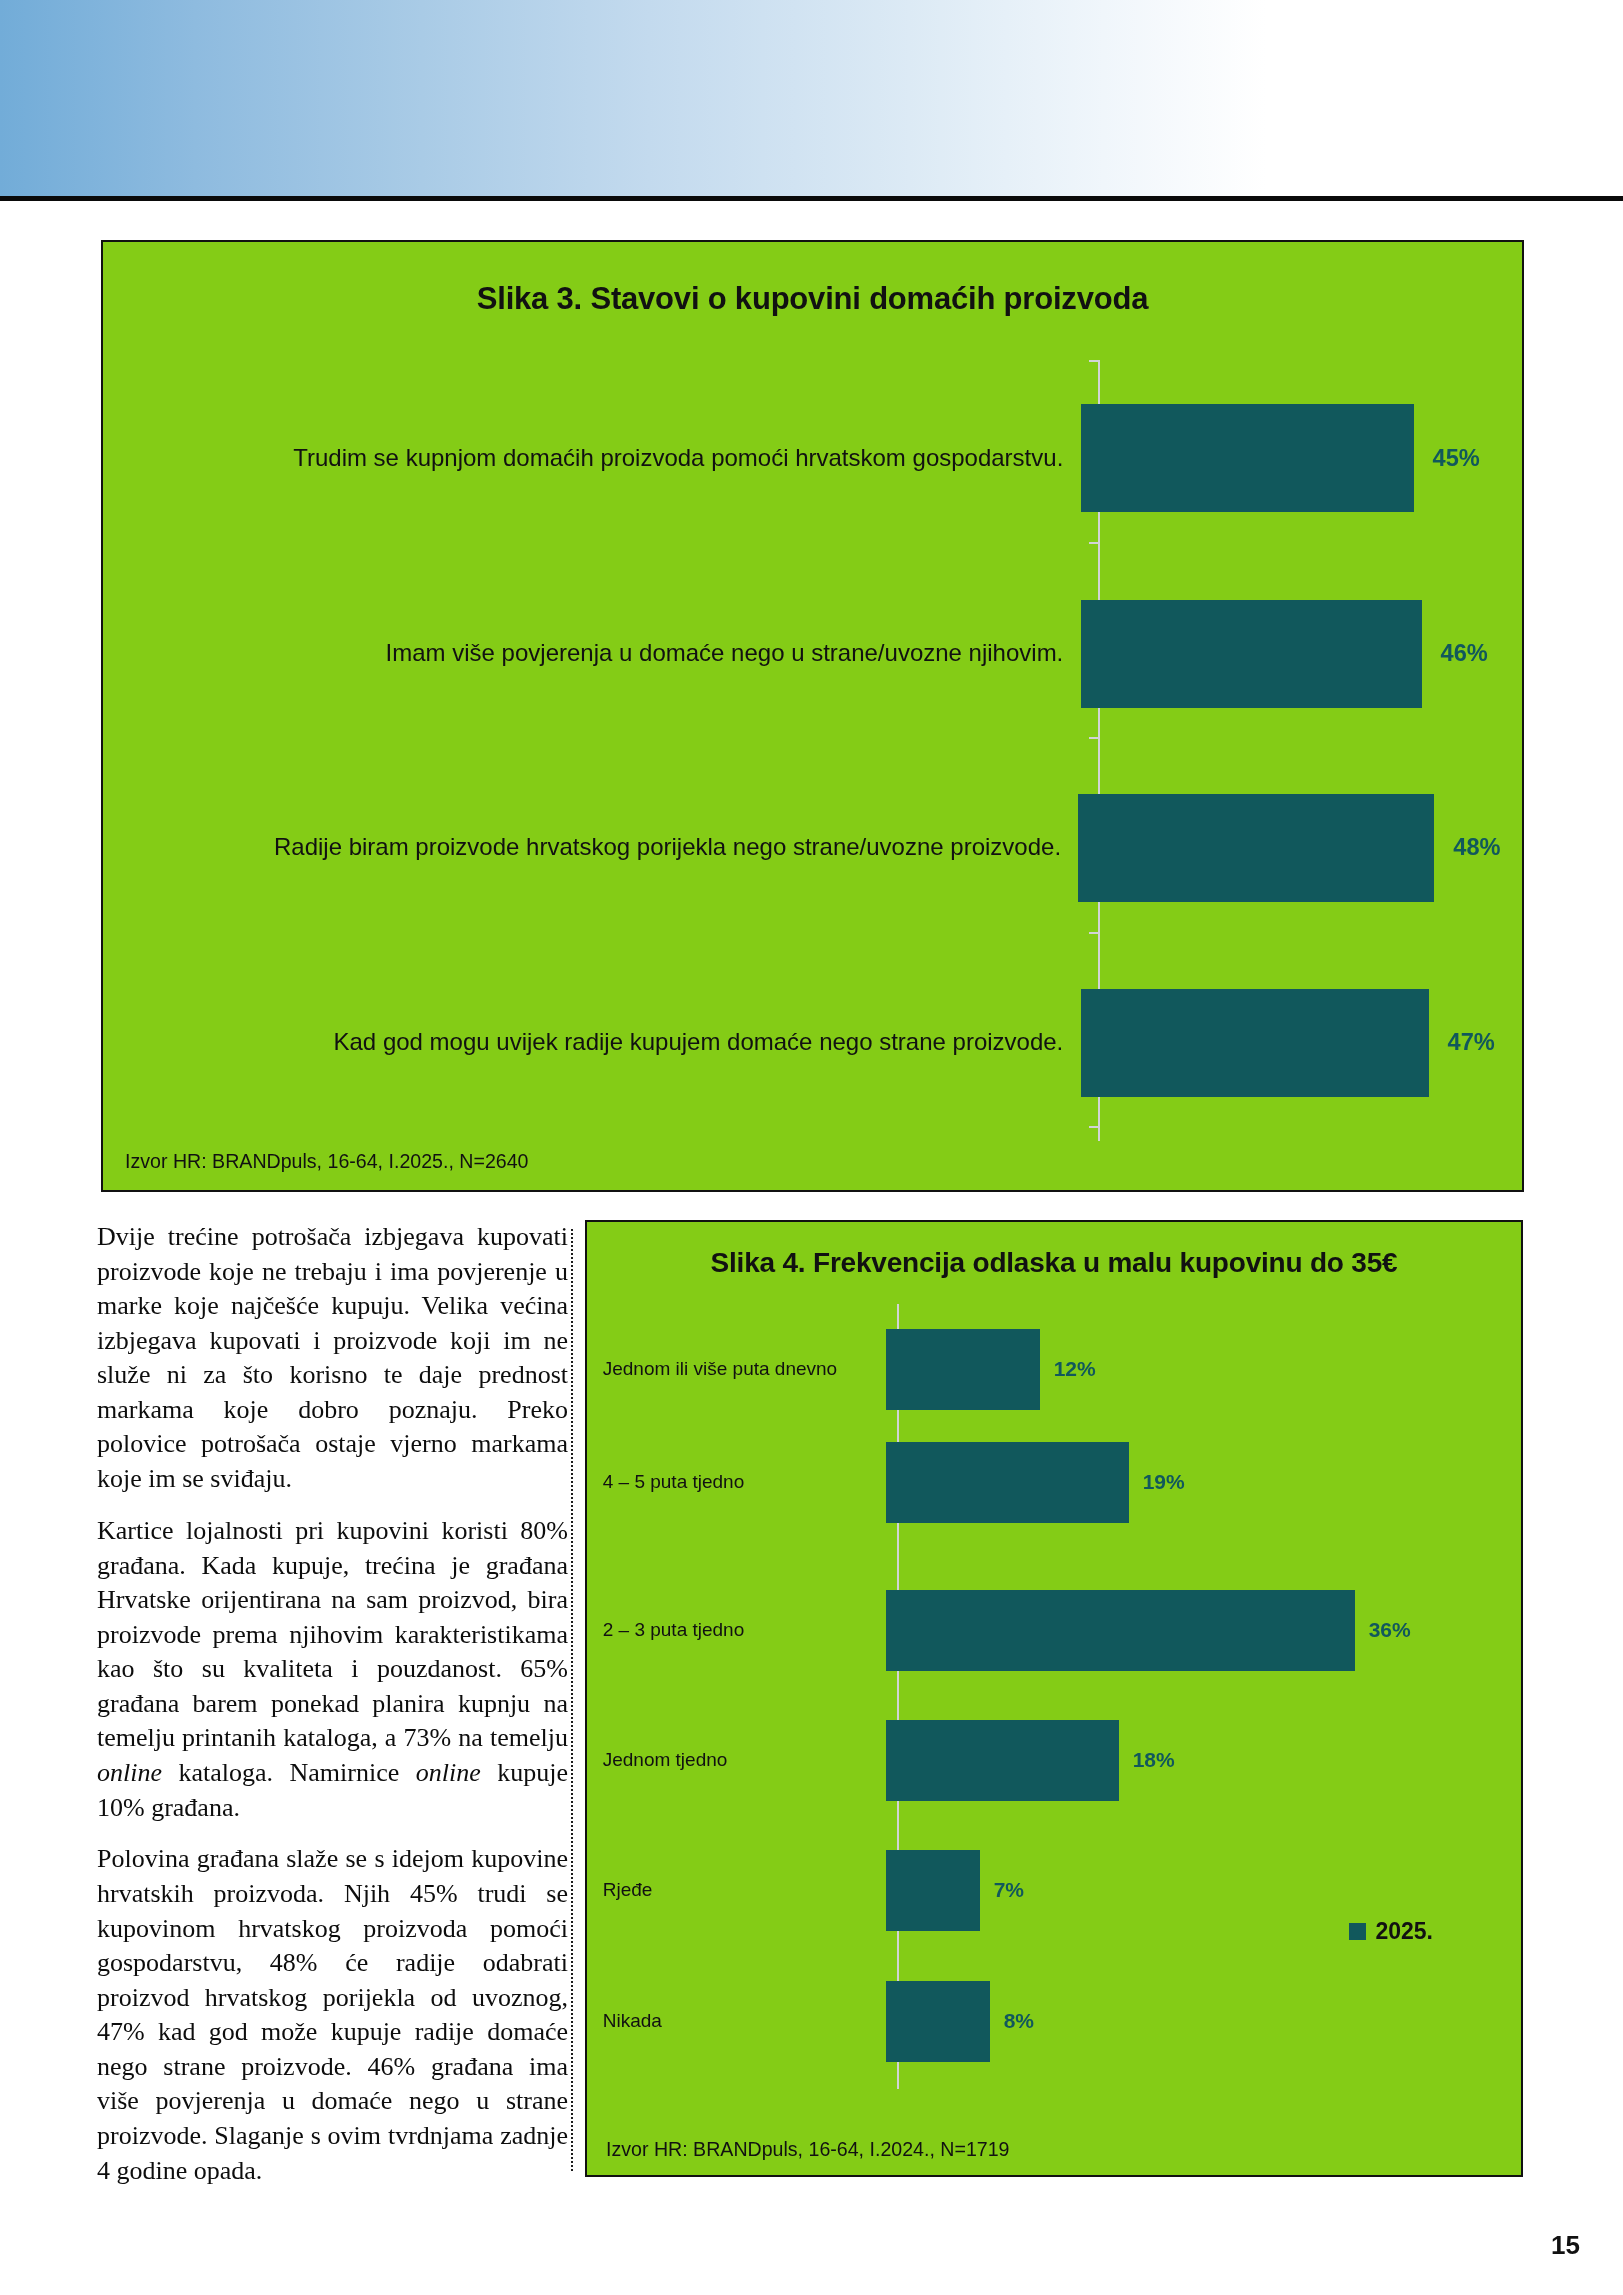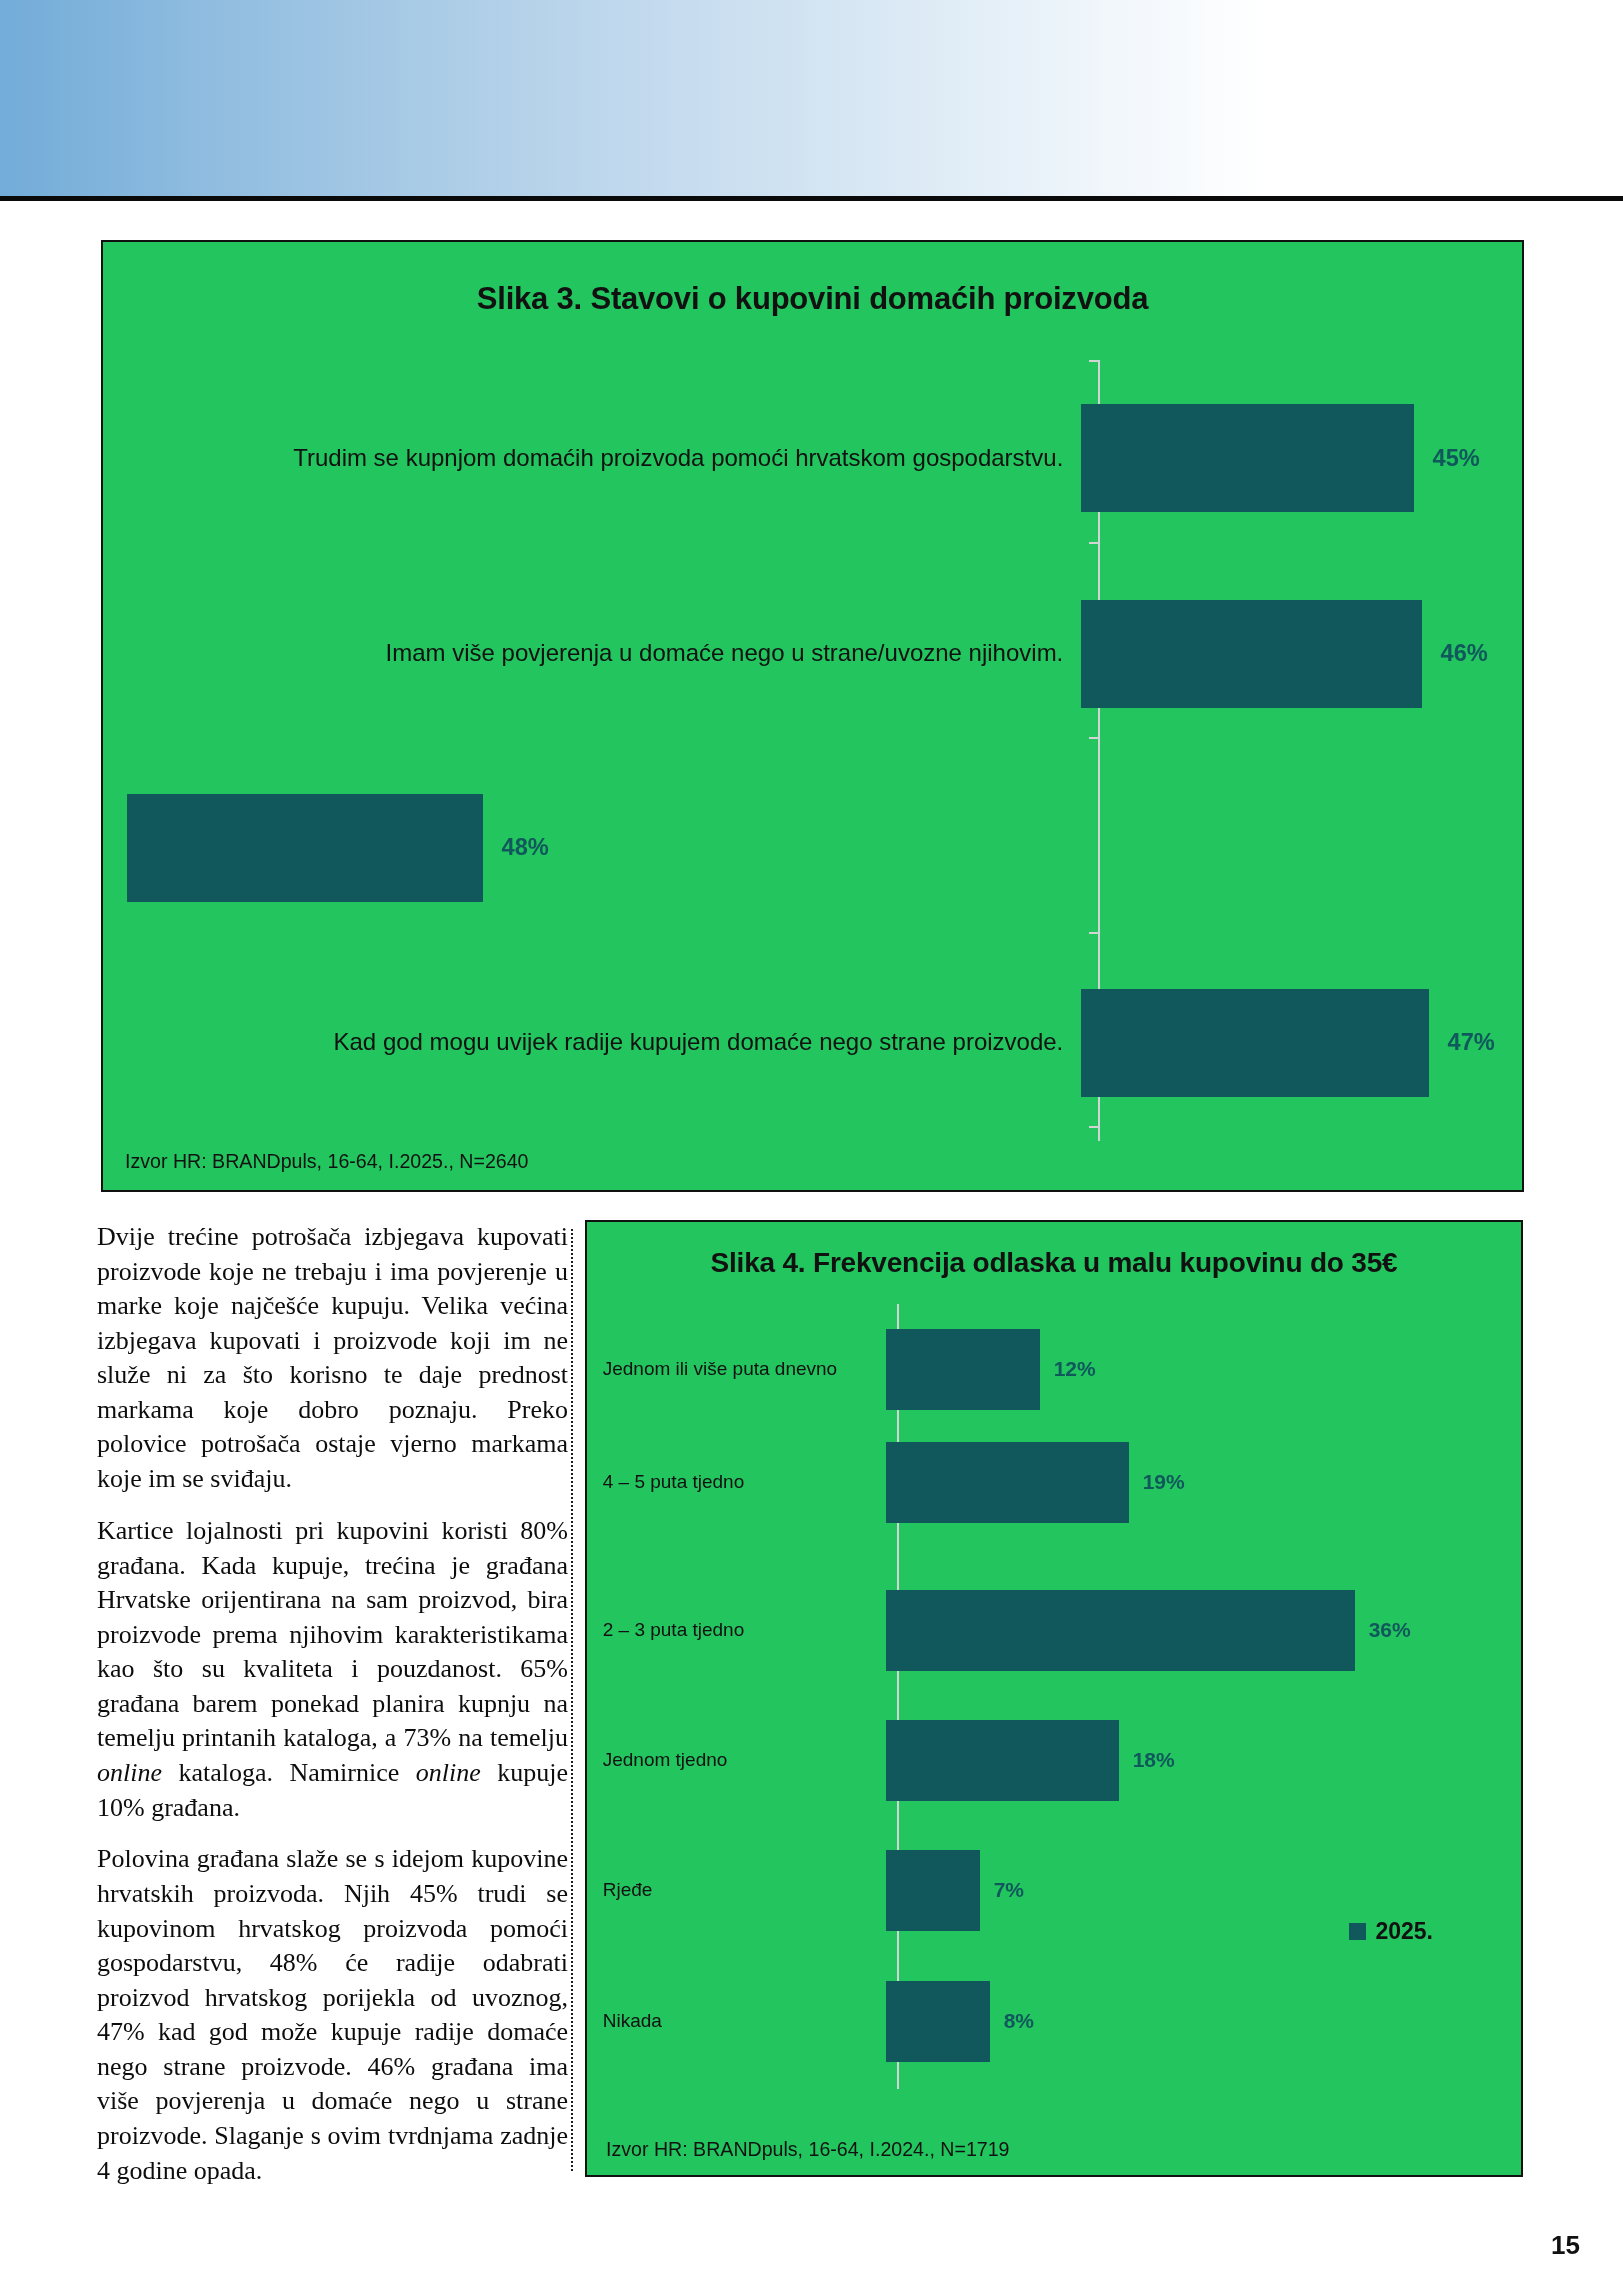--- a/index.html
+++ b/index.html
@@ -37,21 +37,21 @@
     left: 0; top: 196px;
     width: 1623px;
     height: 4.7px;
     background: #0a0a0a;
   }
 
   
   .chart-frame {
     position: absolute;
     border: 2.4px solid #111111;
-    background: #22c55e;
+    background: #84cc16;
     box-sizing: border-box;
   }
 
   #chart1-frame { left: 101px; top: 240px; width: 1423px; height: 952px; }
   #chart2-frame { left: 585px; top: 1220px; width: 938px; height: 957px; }
 
   .chart-title {
     text-align: center;
     font-weight: bold;
     color: #111111;
@@ -271,20 +271,21 @@
 
     <div class="c1-row" style="top:203px;">
       <div class="c1-label">Imam više povjerenja u domaće nego u strane/uvozne njihovim.</div>
       <div class="c1-barwrap">
         <div class="c1-bar" style="width:341px;"></div>
         <div class="c1-value">46%</div>
       </div>
     </div>
 
     <div class="c1-row" style="top:397px;">
+      <div class="c1-label">Radije biram proizvode hrvatskog porijekla nego strane/uvozne proizvode.</div>
       <div class="c1-barwrap">
         <div class="c1-bar" style="width:356px;"></div>
         <div class="c1-value">48%</div>
       </div>
     </div>
 
     <div class="c1-row" style="top:592px;">
       <div class="c1-label">Kad god mogu uvijek radije kupujem domaće nego strane proizvode.</div>
       <div class="c1-barwrap">
         <div class="c1-bar" style="width:348px;"></div>

